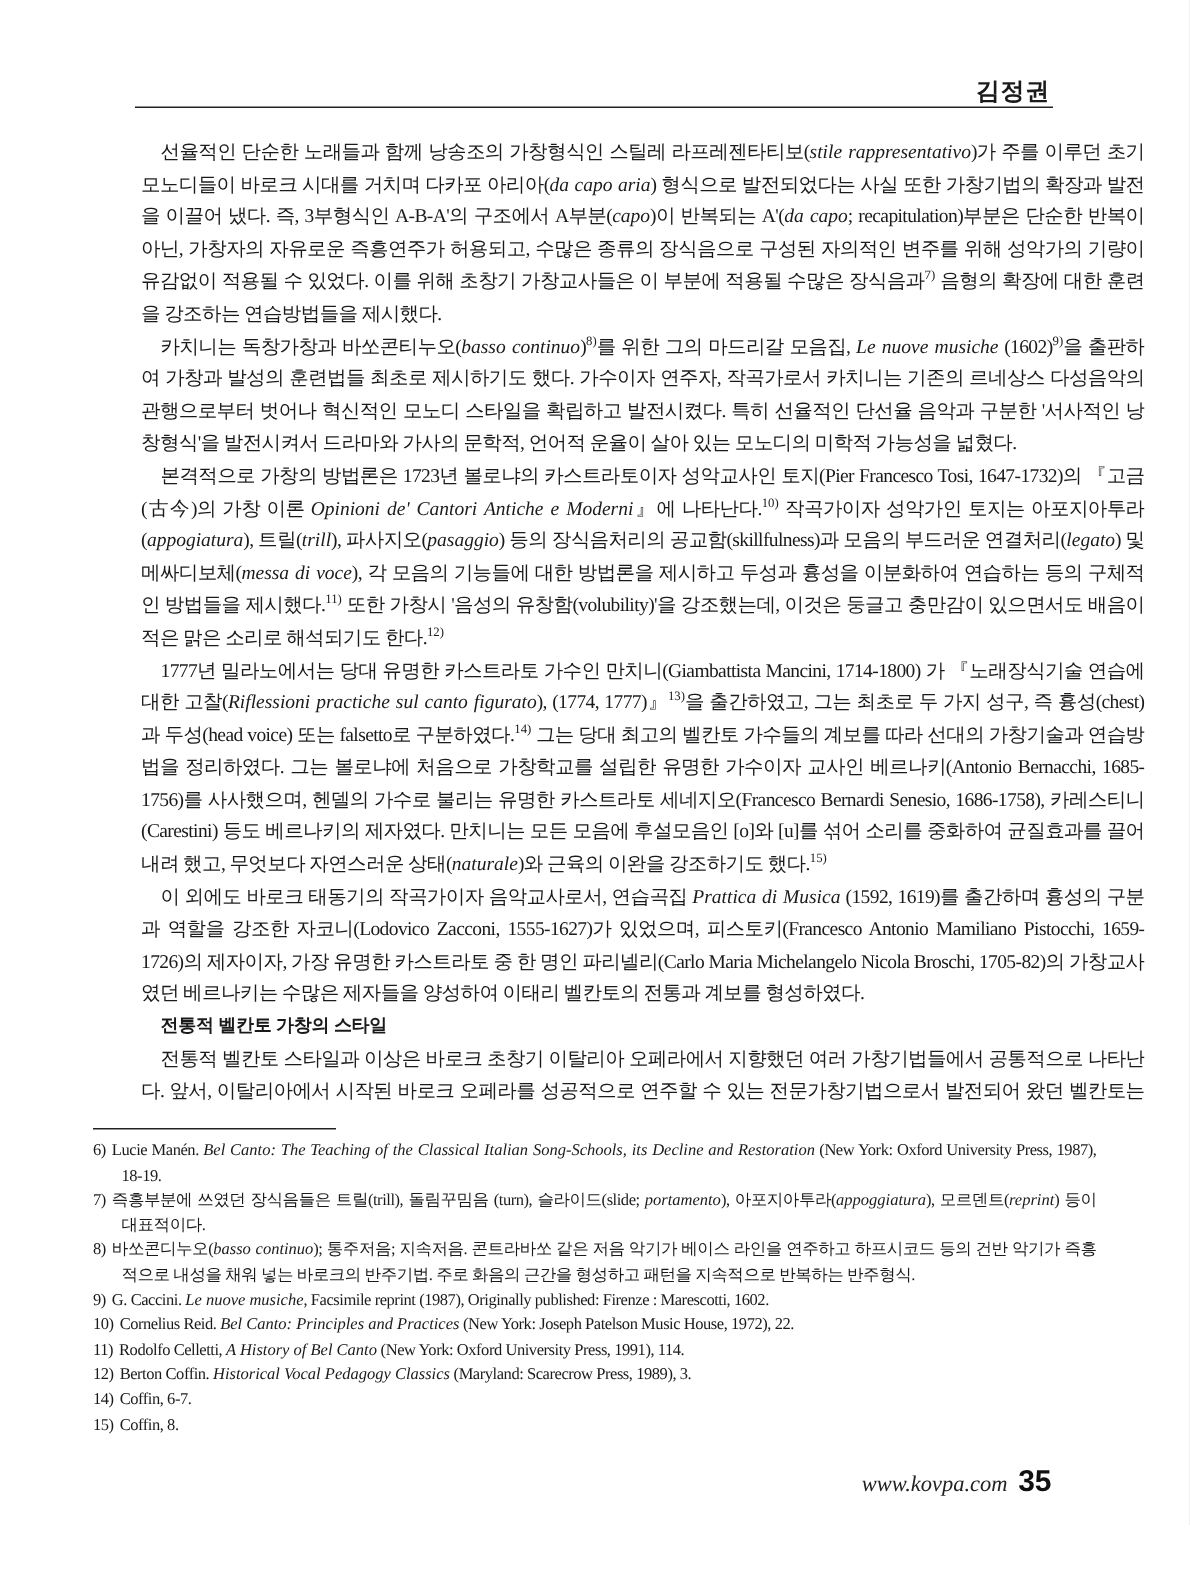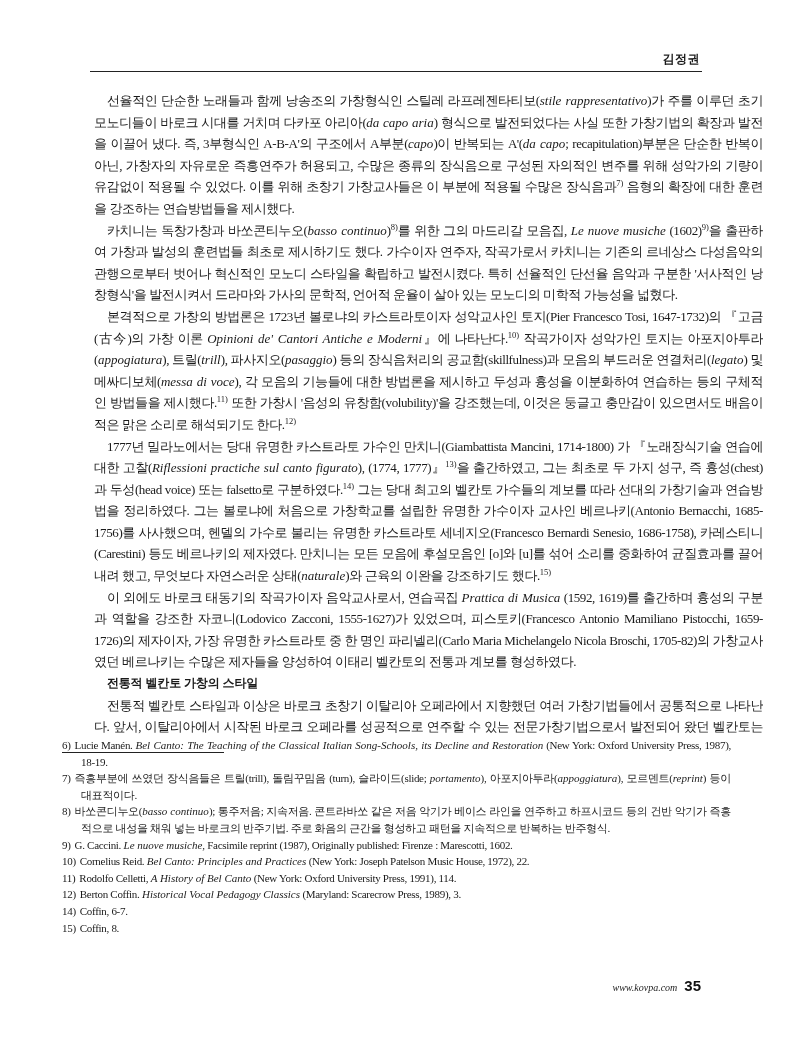--- a/index.html
+++ b/index.html
@@ -8,21 +8,21 @@
     width:793px;height:1057px;
     margin:0 auto;
     background:#ffffff;
     overflow:hidden;
     color:#1a1a1a;
     font-family:"Liberation Serif","DejaVu Serif",serif;
   }
   .header-author{
     position:absolute;top:51px;right:93px;
     font-family:"Liberation Sans","DejaVu Sans",sans-serif;
-    font-size:12px;font-weight:600;letter-spacing:0.5px;color:#1a1a1a;margin-left:44px;
+    font-size:16px;font-weight:600;letter-spacing:0.5px;color:#1a1a1a;margin-left:44px;
   }
   .header-rule{
     position:absolute;top:71px;left:90px;right:91px;
     border-top:1.6px solid #222;height:0;
   }
   .body-block{
     position:absolute;top:90px;left:62px;width:669px;height:646px;
     overflow:hidden;
     font-size:13px;line-height:21.6px;letter-spacing:-0.4px;
     text-align:justify;
@@ -35,38 +35,38 @@
     font-size:12px;font-weight:600;letter-spacing:-0.2px;
     text-indent:0;
   }
   .it{font-style:italic;letter-spacing:0;}
   sup.fnref{font-size:8.5px;line-height:0;vertical-align:super;letter-spacing:0;}
   .fn-rule{
     position:absolute;top:752px;left:62px;width:162px;
     border-top:1.6px solid #222;height:0;
   }
   .footnotes{
-    position:absolute;top:737px;left:62px;width:669px;height:202px;
+    position:absolute;top:759px;left:62px;width:669px;height:202px;
     overflow:hidden;
     font-size:11px;line-height:16.6px;letter-spacing:-0.3px;
     text-align:justify;
   }
   .fn{margin:0;padding-left:19px;text-indent:-19px;}
   .fn-num{margin-right:4px;}
   .page-footer{
     position:absolute;top:977px;right:92px;
     display:flex;align-items:baseline;gap:7px;
   }
   .footer-site{
     font-family:"Liberation Serif","DejaVu Serif",serif;
-    font-style:italic;font-size:10px;color:#222;
+    font-style:italic;font-size:15px;color:#222;
   }
   .footer-pagenum{
     font-family:"Liberation Sans","DejaVu Sans",sans-serif;
-    font-size:15px;font-weight:700;color:#111;
+    font-size:20px;font-weight:700;color:#111;
   }
 </style>
 </head>
 <body>
 
 <div class="page">
 
   <div class="header-author">김정권</div>
 
   <div class="header-rule"></div>

